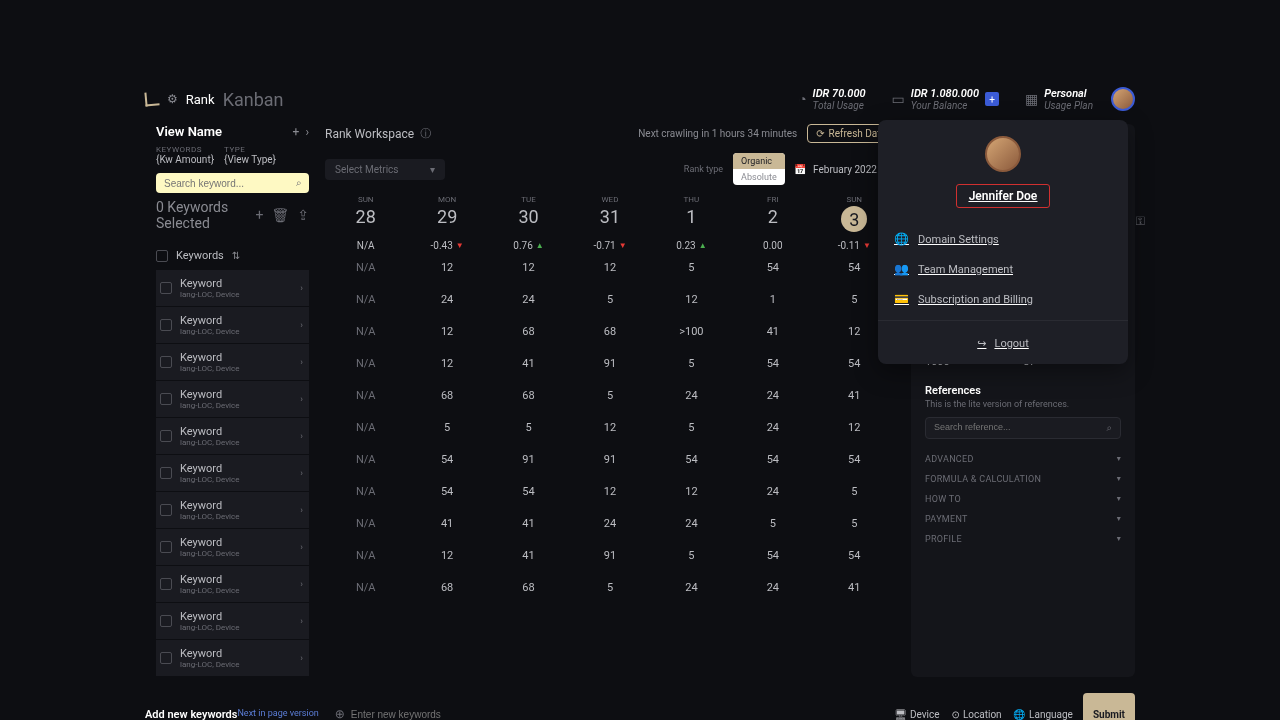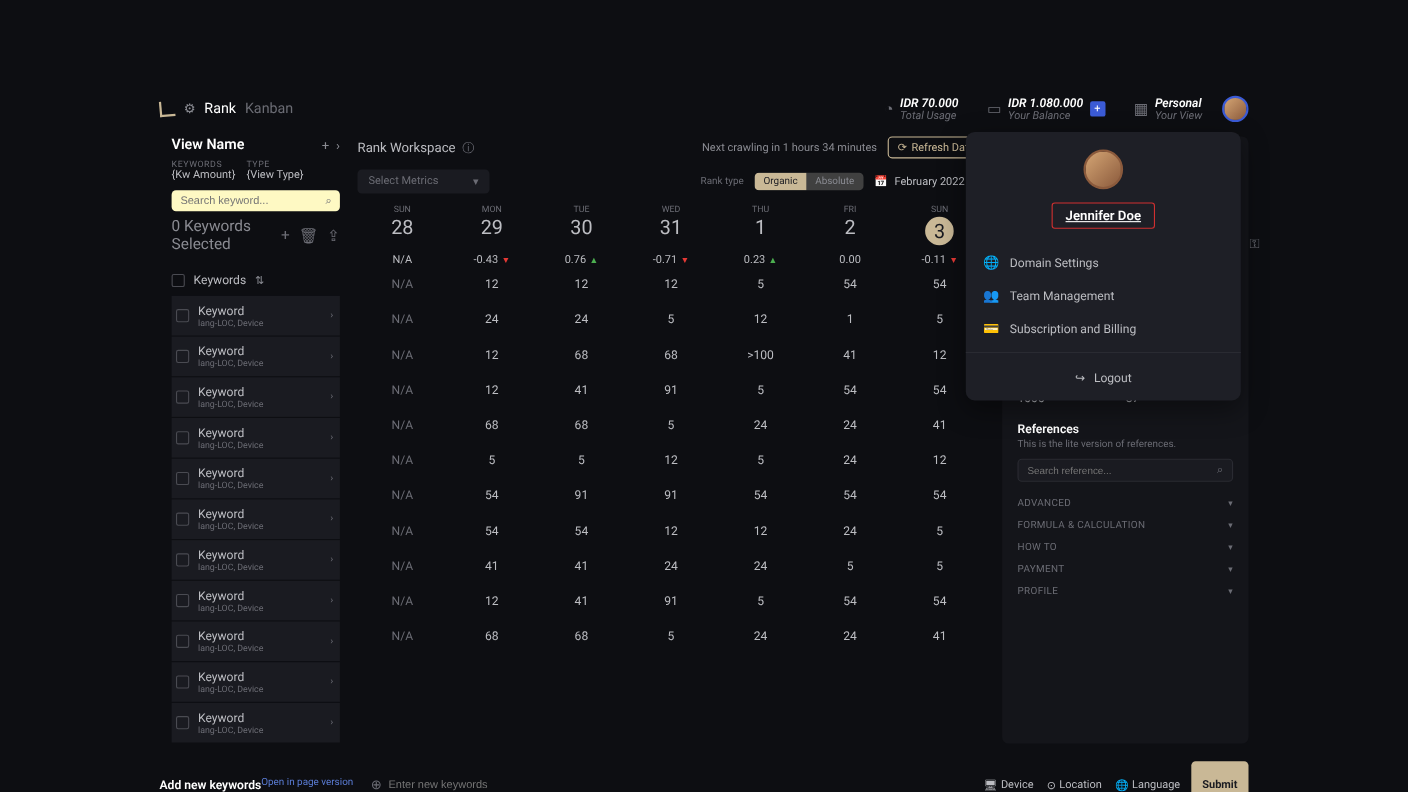--- a/index.html
+++ b/index.html
@@ -22,21 +22,21 @@
 .top-bar {
   display: flex;
   align-items: center;
   height: 26px;
   margin-bottom: 12px;
 }
 .top-left { display: flex; align-items: center; gap: 8px; }
 .logo-icon { width: 14px; height: 14px; border-left: 2px solid #c9b896; border-bottom: 2px solid #c9b896; transform: rotate(-5deg); }
 .gear-ic { color: #8a8b92; font-size: 12px; }
 .rank-lbl { color: #fff; font-size: 13px; }
-.kanban-lbl { color: #6b6c74; font-size: 13px; }
+.kanban-lbl { color: #6b6c74; font-size: 18px; }
 .top-right { margin-left: auto; display: flex; align-items: center; gap: 10px; }
 .stat-box { display: flex; align-items: center; gap: 6px; padding: 4px 8px; }
 .stat-ic { color: #6b6c74; font-size: 14px; }
 .stat-txt { display: flex; flex-direction: column; font-style: italic; }
 .stat-val { color: #fff; font-size: 11px; font-weight: 600; }
 .stat-sub { color: #6b6c74; font-size: 10px; }
 .plus-blue { background: #3b5bd6; color: #fff; width: 14px; height: 14px; display: flex; align-items: center; justify-content: center; border-radius: 2px; font-size: 10px; }
 .avatar { width: 24px; height: 24px; border-radius: 50%; background: linear-gradient(135deg,#d4a574,#8b5a3c); border: 2px solid #3b5bd6; }
 
 .main-row { display: flex; gap: 16px; }
@@ -67,21 +67,21 @@
 .mid-panel { flex: 1; }
 .workspace-hdr { display: flex; align-items: center; margin-bottom: 10px; }
 .ws-title { font-size: 12px; color: #bcbdc2; }
 .ws-info { color: #6b6c74; margin-left: 6px; font-size: 11px; }
 .crawl-txt { margin-left: auto; font-size: 10px; color: #8a8b92; }
 .refresh-btn { margin-left: 10px; border: 1px solid #c9b896; border-radius: 4px; padding: 3px 8px; display: flex; align-items: center; gap: 4px; font-size: 10px; color: #c9b896; }
 .ctrl-row { display: flex; align-items: center; gap: 10px; margin-bottom: 10px; }
 .metrics-sel { background: #1a1b21; border-radius: 4px; padding: 5px 10px; font-size: 10px; color: #6b6c74; width: 120px; display: flex; }
 .metrics-sel .chev { margin-left: auto; }
 .rank-type-lbl { font-size: 9px; color: #6b6c74; margin-left: auto; }
-.pill-grp { display: flex; background: #404040; border-radius: 4px; overflow: hidden; }
+.pill-grp { display: flex; background: #ffffff; border-radius: 4px; overflow: hidden; flex-direction: column; }
 .pill { padding: 3px 8px; font-size: 9px; color: #8a8b92; }
 .pill.active { background: #c9b896; color: #1a1b21; }
 .date-ctrl { display: flex; align-items: center; gap: 6px; font-size: 10px; color: #bcbdc2; }
 .date-nav { color: #6b6c74; font-size: 10px; }
 
 .cal-hdr { display: flex; }
 .cal-col { flex: 1; text-align: center; }
 .day-lbl { font-size: 8px; color: #6b6c74; }
 .day-num { font-size: 18px; color: #bcbdc2; margin-top: 2px; }
 .day-num.sel { background: #c9b896; color: #1a1b21; border-radius: 50%; width: 26px; height: 26px; display: inline-flex; align-items: center; justify-content: center; }
@@ -109,37 +109,38 @@
 .user-popup {
   position: absolute;
   left: 878px;
   top: 120px;
   width: 250px;
   background: #1e1f26;
   border-radius: 8px;
   padding: 16px 0 0 0;
   z-index: 100;
   box-shadow: 0 8px 24px rgba(0,0,0,0.4);
+  text-decoration: underline;
 }
 .popup-avatar { width: 36px; height: 36px; border-radius: 50%; background: linear-gradient(135deg,#d4a574,#8b5a3c); margin: 0 auto 12px; border: 2px solid #8b5a3c; }
 .popup-name-box { border: 1px solid #d03030; border-radius: 3px; padding: 4px 12px; width: fit-content; margin: 0 auto 16px; }
 .popup-name { font-size: 12px; font-weight: 600; text-decoration: underline; }
 .popup-item { display: flex; align-items: center; gap: 10px; padding: 8px 16px; font-size: 11px; color: #bcbdc2; }
 .popup-ic { color: #8a8b92; font-size: 12px; width: 14px; }
 .popup-sep { height: 1px; background: #2a2b32; margin: 6px 0; }
 .popup-logout { display: flex; align-items: center; justify-content: center; gap: 8px; padding: 10px 0 14px; font-size: 11px; color: #bcbdc2; }
 
 .right-stats { padding: 0 14px 12px; }
 .rs-row { display: flex; gap: 20px; }
 .rs-col { display: flex; flex-direction: column; }
 .rs-lbl { font-size: 8px; color: #6b6c74; letter-spacing: 0.5px; }
 .rs-val { font-size: 11px; color: #bcbdc2; margin-top: 2px; }
 .ref-title { font-size: 11px; font-weight: 600; margin: 16px 0 2px; }
 .ref-sub { font-size: 9px; color: #6b6c74; margin-bottom: 8px; }
-.ref-search { background: #1a1b21; border: 1px solid #2a2b32; border-radius: 4px; display: flex; align-items: center; padding: 4px 8px; margin-bottom: 10px; }
+.ref-search { background: #1a1b21; border: 1px solid #2a2b32; border-radius: 4px; display: flex; align-items: flex-start; padding: 4px 8px; margin-bottom: 10px; }
 .ref-search input { background: none; border: none; outline: none; color: #8a8b92; font-size: 9px; flex: 1; }
 .ref-item { font-size: 9px; color: #6b6c74; padding: 5px 0; display: flex; letter-spacing: 0.3px; }
 .ref-item .chev { margin-left: auto; font-size: 8px; }
 </style>
 </head>
 <body>
 
 <div class="container">
 
   <div class="top-bar">
@@ -162,21 +163,21 @@
         <div class="stat-txt">
           <span class="stat-val">IDR 1.080.000</span>
           <span class="stat-sub">Your Balance</span>
         </div>
         <span class="plus-blue">+</span>
       </div>
       <div class="stat-box">
         <span class="stat-ic">▦</span>
         <div class="stat-txt">
           <span class="stat-val">Personal</span>
-          <span class="stat-sub">Your View</span>
+          <span class="stat-sub">Usage Plan</span>
         </div>
       </div>
       <div class="avatar"></div>
     </div>
   </div>
 
   <div class="main-row">
 
     <div class="left-panel">
       <div class="view-name-hdr">
@@ -533,21 +534,21 @@
               <span class="chev">▾</span>
             </div>
           </div>
       </div>
     </div>
   </div>
 
   <div class="add-kw-sec">
     <div class="add-kw-left">
       <span class="add-kw-title">Add new keywords</span>
-      <span class="add-kw-link">Open in page version</span>
+      <span class="add-kw-link">Next in page version</span>
     </div>
     <div class="add-kw-input">
       <span style="color:#6b6c74">⊕</span>
       <input placeholder="Enter new keywords" style="">
     </div>
     <div class="add-kw-opts">
       <span class="add-kw-opt">
         <span>🖥</span>
         <span>Device</span>
       </span>

